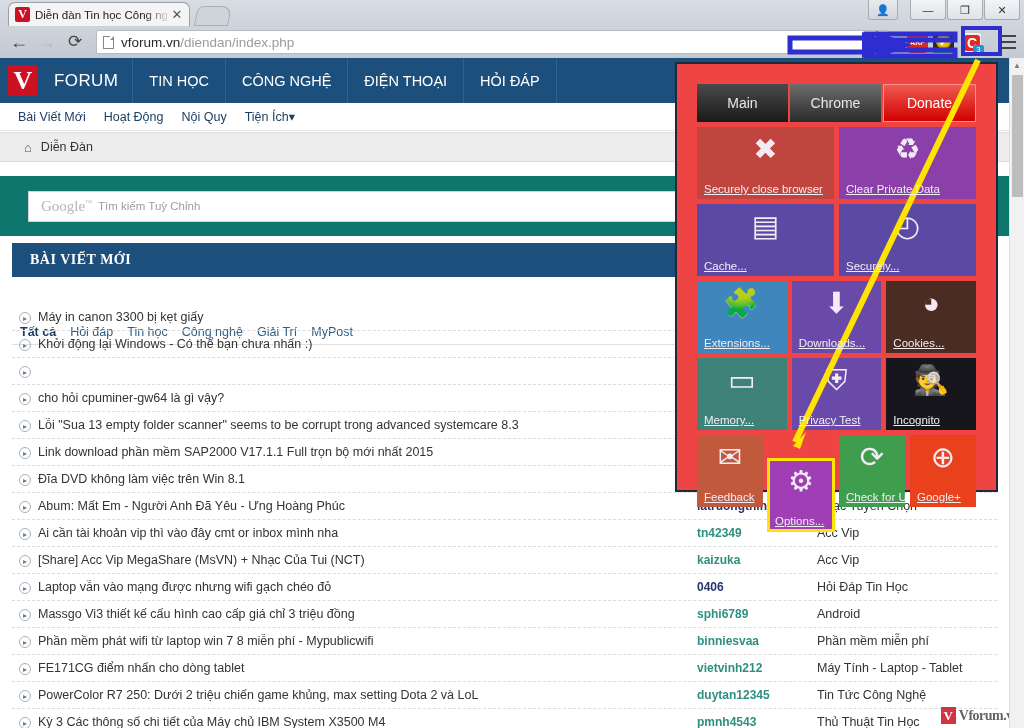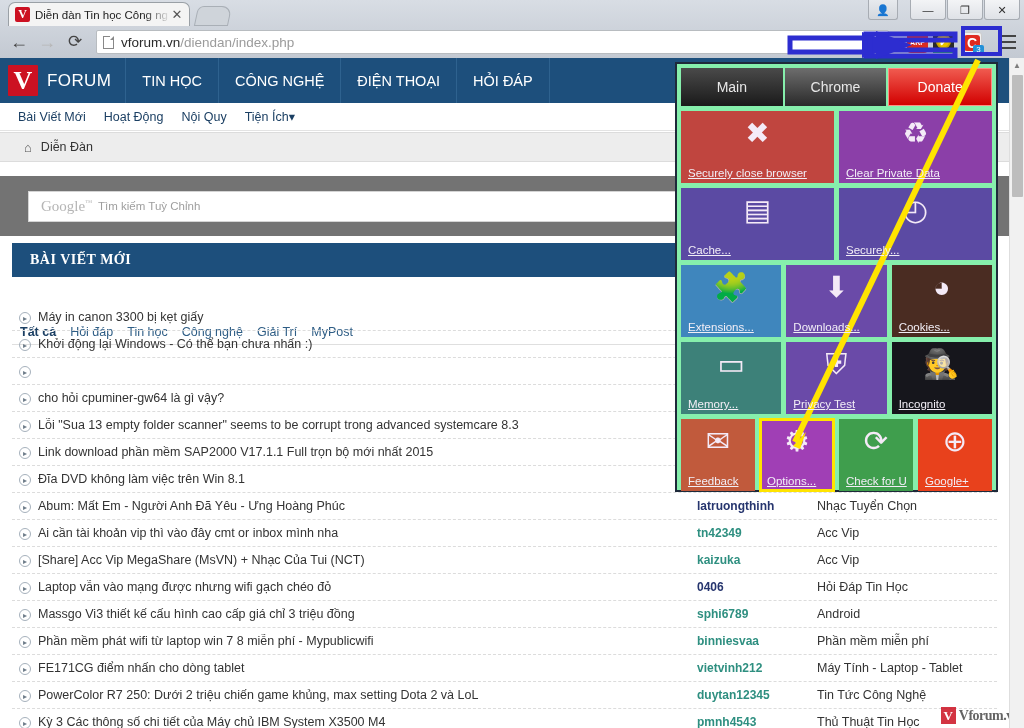--- a/index.html
+++ b/index.html
@@ -152,21 +152,21 @@
   }
   .brand-logo {
     width: 30px; height: 31px; background: #cc1122; position: relative;
     margin-right: 9px; border-radius: 1px;
   }
   .brand-logo::after {
     content: "V"; position: absolute; inset: 0; color: #fff; font-size: 26px;
     font-weight: bold; line-height: 31px; text-align: center;
     font-family: "Liberation Serif", serif;
   }
-  .brand-text { color: #fff; font-size: 17px; letter-spacing: .4px; }
+  .brand-text { color: #fff; font-size: 17px; letter-spacing: .4px; margin-left: 7px; }
   .nav-item {
     display: flex; align-items: center; padding: 0 16px; color: #fff;
     font-size: 14.5px; border-right: 1px solid #2e628f; white-space: nowrap;
   }
 
   .subnav {
     position: absolute; left: 0; top: 45px; width: 1009px; height: 28px;
     background: #fff; display: flex; align-items: center; padding-left: 18px;
     border-bottom: 1px solid #e3e3e3;
   }
@@ -176,21 +176,21 @@
   .breadcrumb {
     position: absolute; left: 0; top: 74px; width: 1009px; height: 30px;
     background: #ededed; border-top: 1px solid #dcdcdc; border-bottom: 1px solid #dcdcdc;
     display: flex; align-items: center; padding-left: 24px;
   }
   .home-icon { font-size: 13px; color: #555; margin-right: 9px; }
   .breadcrumb-label { font-size: 12.5px; color: #333; }
 
   .searchwrap {
     position: absolute; left: 0; top: 118px; width: 1009px; height: 60px;
-    background: #737373; display: flex; align-items: center; padding-left: 28px;
+    background: #0f766e; display: flex; align-items: center; padding-left: 28px;
   }
   .searchbox {
     width: 940px; height: 31px; border: 1px solid #d4d4d4; background: #fff;
     display: flex; align-items: center; padding-left: 12px;
   }
   .g-logo { font-family: "Liberation Serif", serif; font-size: 15px; color: #b5b5b5; }
   .g-logo sup { font-size: 7px; }
   .g-ph { font-size: 11.5px; color: #9e9e9e; margin-left: 6px; }
 
   .panel-head {
@@ -259,21 +259,21 @@
     height: 15px; font-size: 8px; text-align: center; line-height: 15px; color: #7d7d7d;
   }
   .vscroll .thumb {
     position: absolute; left: 2px; top: 17px; width: 11px; height: 122px;
     background: #bdbdbd; border-radius: 1px;
   }
 
   
   .popup {
     position: absolute; left: 675px; top: 62px; width: 323px; height: 430px;
-    background: #86efac; border: 2px solid #1e2a3a; padding: 4px;
+    background: #ef4444; border: 2px solid #1e2a3a; padding: 20px;
   }
   .pop-tabs { display: flex; height: 38px; gap: 2px; }
   .pop-tab {
     flex: 1; display: flex; align-items: center; justify-content: center;
     font-size: 14px; color: #e8e8e8;
     background: linear-gradient(#4a4a4a, #1a1a1a);
     background-image: linear-gradient(#4a4a4a,#1a1a1a);
   }
   .pop-tab.t-chrome { background: linear-gradient(#6d6d6d,#2a2a2a); }
   .pop-tab.t-donate {
@@ -291,21 +291,21 @@
   .tilerow.r3 .tile { flex: 1; }
   .tile .glyph {
     position: absolute; left: 0; right: 0; top: 6px; text-align: center;
     font-size: 29px; color: #f4eaf7; line-height: 32px;
   }
   .tile .lbl {
     position: relative; font-size: 11.5px; color: #f2eef6; z-index: 2;
     white-space: nowrap;
     text-decoration: underline;
   }
-  .tile.highlight { outline: 3px solid #ffe400; outline-offset: -2px; }
+  .tile.highlight { outline: 3px solid #ffe400; outline-offset: -2px; margin-top: 24px; }
 
   
   .anno { position: absolute; pointer-events: none; }
   #blue-rect {
     left: 961px; top: 26px; width: 41px; height: 30px;
     border: 4px solid #2d2dd0;
   }
   #yellow-line { left: 0; top: 0; width: 1024px; height: 728px; }
 </style>
 </head>

